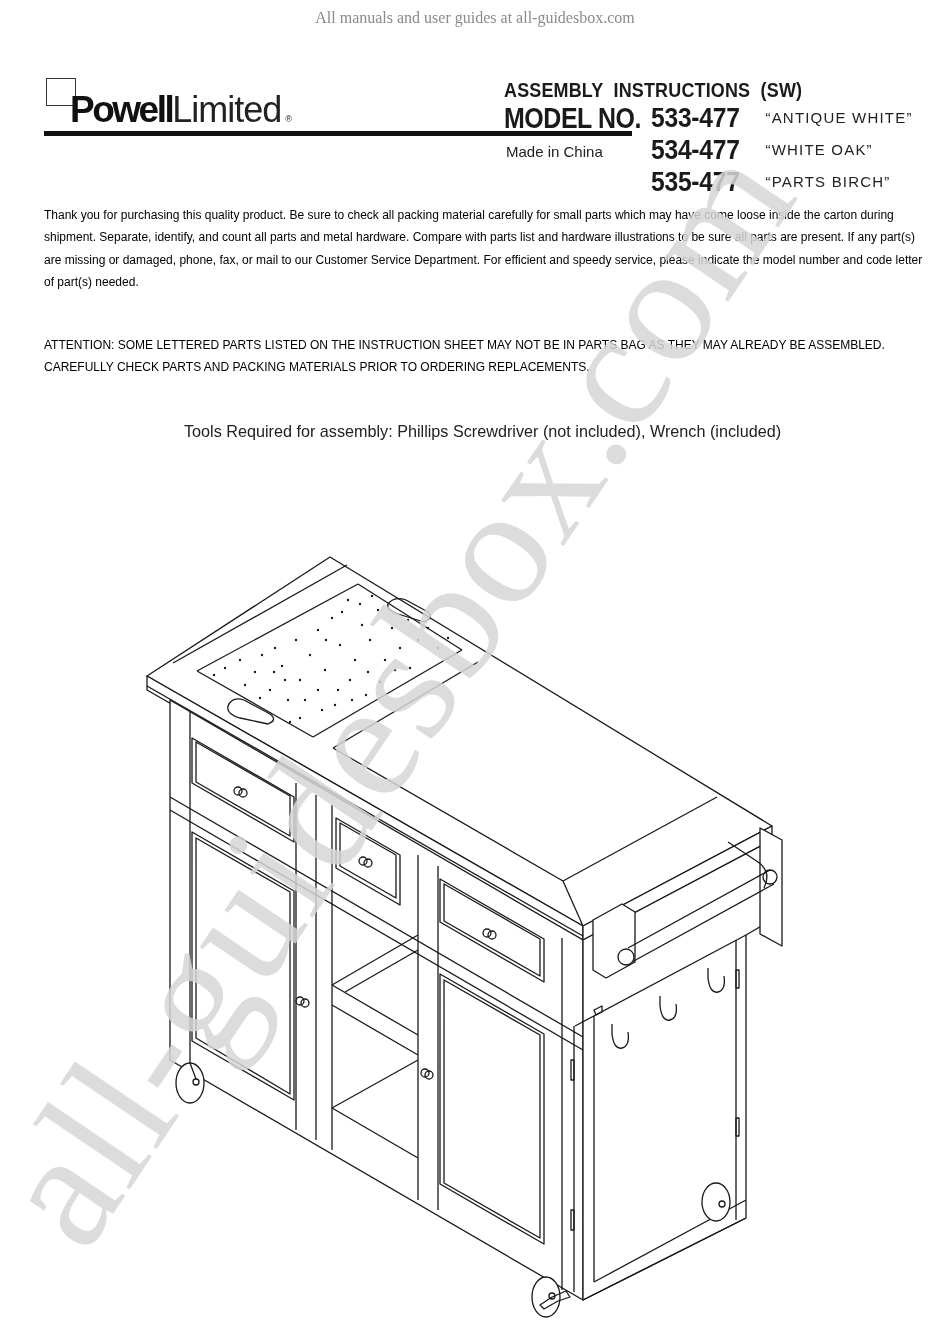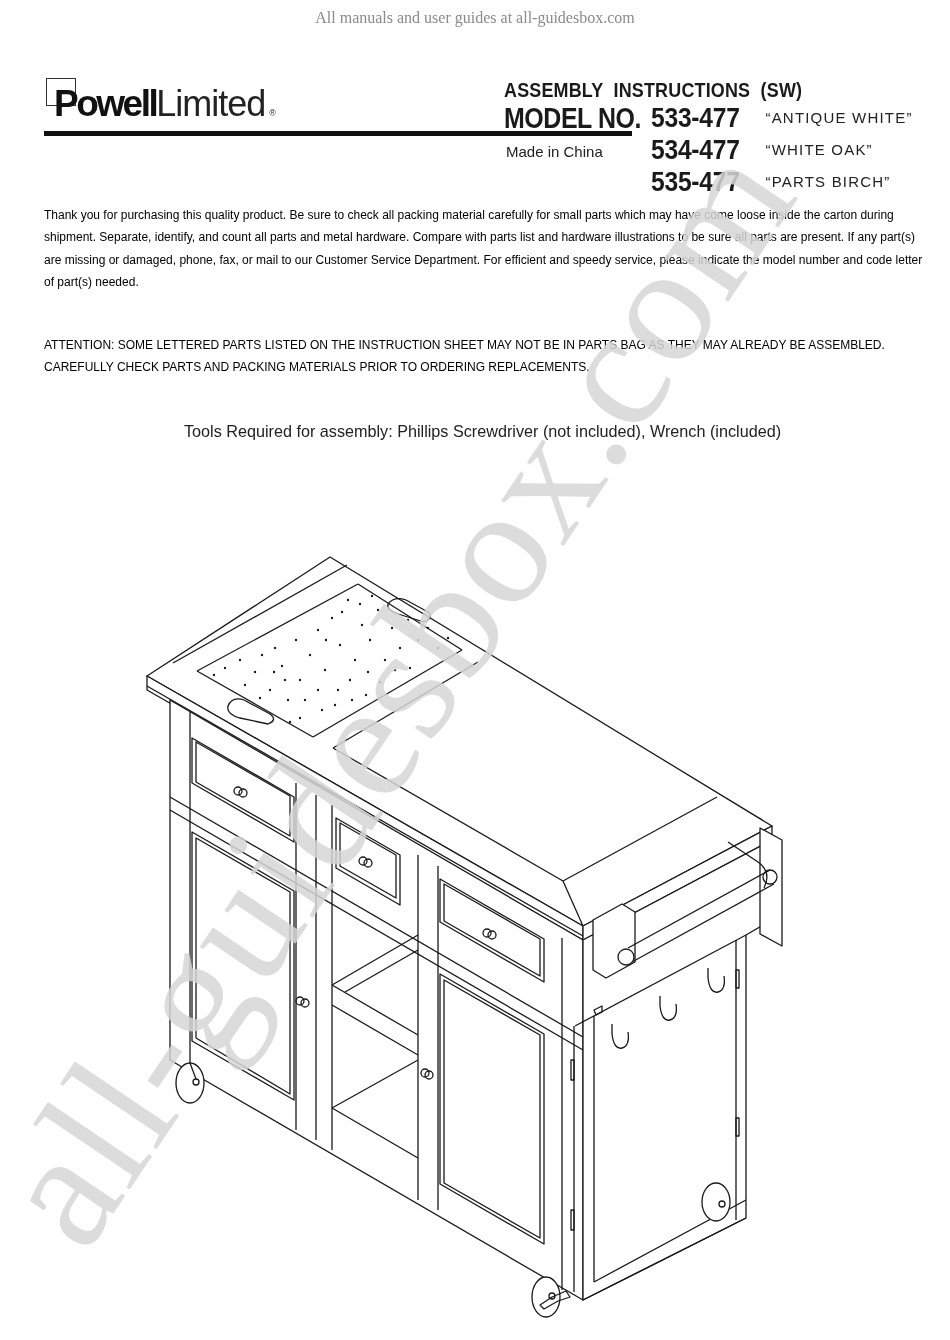--- a/index.html
+++ b/index.html
@@ -4,21 +4,21 @@
 <style>
   html, body { margin:0; padding:0; background:#ffffff; }
   body { width:950px; height:1340px; position:relative; overflow:hidden;
          font-family:"Liberation Sans", sans-serif; color:#1a1a1a; }
   .topnote { position:absolute; top:9px; left:0; width:950px; text-align:center;
              font-family:"Liberation Serif", serif; font-size:16px; color:#8a8a8a; }
   
   .logo { position:absolute; left:44px; top:78px; width:290px; height:50px; }
   .logo-box2 { position:absolute; left:2px; top:0; width:28px; height:26px;
               border:1.5px solid #333; }
-  .logo-text { position:absolute; left:10px; top:4px; font-size:37px; letter-spacing:-2px; line-height:44px; white-space:nowrap; }
+  .logo-text { position:absolute; left:26px; top:4px; font-size:37px; letter-spacing:-2px; line-height:56px; white-space:nowrap; }
   .logo-bold { font-weight:bold; color:#111; letter-spacing:-2.5px; }
   .logo-light { font-weight:normal; color:#222; letter-spacing:-1px; font-size:36px; }
   .logo-reg { font-size:9px; vertical-align:baseline; margin-left:4px; letter-spacing:0; }
   .rule { position:absolute; left:44px; top:131px; width:588px; height:5px; background:#111; }
   
   .asm-title { position:absolute; left:504px; top:79px; font-weight:bold; font-size:19.5px;
                letter-spacing:0.2px; transform:scaleX(0.92); transform-origin:left; white-space:nowrap; }
   .model-label { position:absolute; left:504px; top:102px; font-weight:bold; font-size:29px;
                  transform:scaleX(0.86); transform-origin:left; white-space:nowrap; letter-spacing:-0.5px; }
   .made { position:absolute; left:506px; top:143px; font-size:15px; color:#222; }

